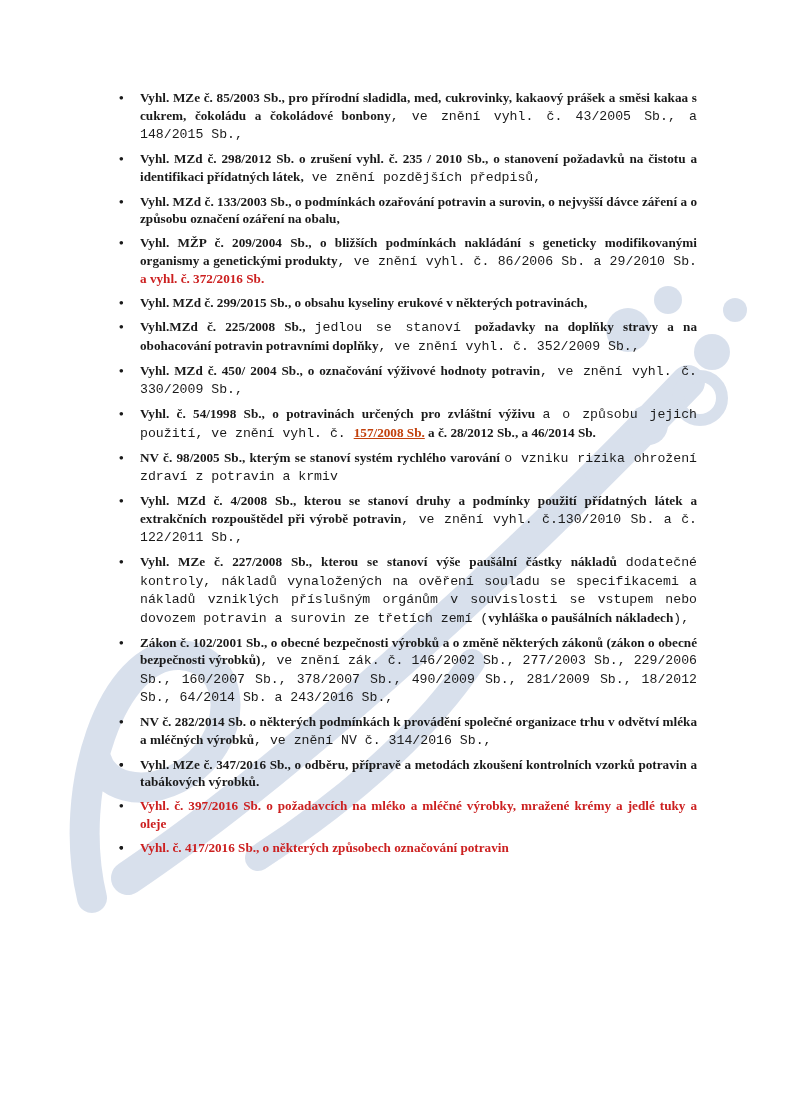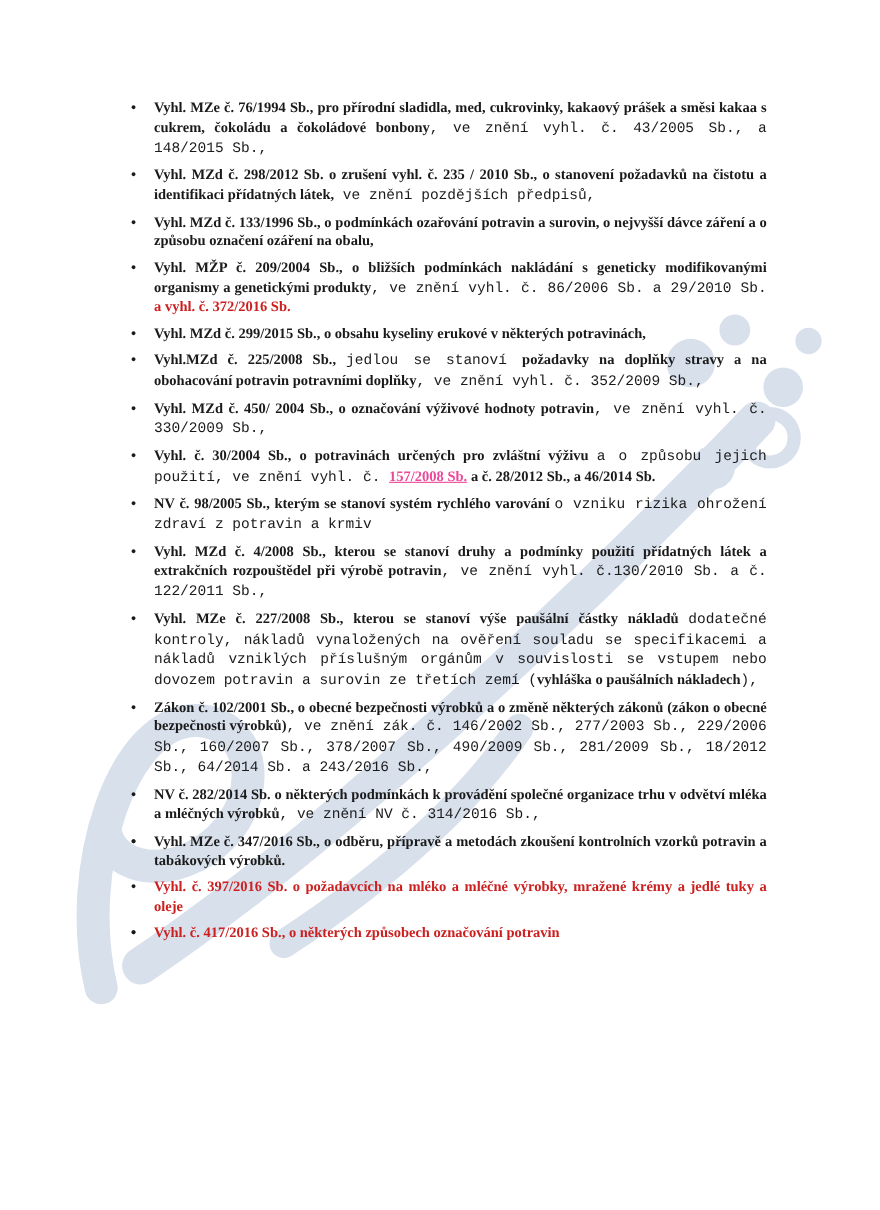--- a/index.html
+++ b/index.html
@@ -45,21 +45,21 @@
     position: absolute;
     left: 1px;
     top: 0;
     font-weight: bold;
   }
   .seg-bold { font-weight: bold; }
   .seg-normal { font-weight: normal; font-family: Liberation Mono, monospace; }
   .seg-redbold { font-weight: bold; color: #cc2020; }
   a.seg-link {
     font-weight: bold;
-    color: #ec4899;
+    color: #c2410c;
     text-decoration: underline;
   }
 </style>
 </head>
 <body>
 
 <svg class="watermark" viewBox="0 0 800 1100" xmlns="http://www.w3.org/2000/svg">
   <g opacity="0.5">
     <path d="M 92 898 C 66 790 112 652 180 655 C 238 658 244 742 178 778 C 140 797 104 786 96 758" fill="none" stroke="#b3c2da" stroke-width="30" stroke-linecap="round"></path>
     <path d="M 128 878 C 300 762 520 558 688 382" fill="none" stroke="#b3c2da" stroke-width="34" stroke-linecap="round"></path>
@@ -70,28 +70,28 @@
       <circle cx="628" cy="330" r="22"></circle>
       <circle cx="668" cy="300" r="14"></circle>
       <circle cx="735" cy="310" r="12"></circle>
       <circle cx="712" cy="352" r="18"></circle>
     </g>
     <circle cx="700" cy="398" r="22" fill="none" stroke="#b3c2da" stroke-width="12"></circle>
   </g>
 </svg>
 
 <ul class="law-list" id="law-list">
-    <li><span class="bullet">•</span><span class="seg-bold">Vyhl. MZe č. 76/1994 Sb., pro přírodní sladidla, med, cukrovinky, kakaový prášek a směsi kakaa s cukrem, čokoládu a čokoládové bonbony</span><span class="seg-normal">, ve znění vyhl. č. 43/2005 Sb., a 148/2015 Sb.,</span></li>
+    <li><span class="bullet">•</span><span class="seg-bold">Vyhl. MZe č. 85/2003 Sb., pro přírodní sladidla, med, cukrovinky, kakaový prášek a směsi kakaa s cukrem, čokoládu a čokoládové bonbony</span><span class="seg-normal">, ve znění vyhl. č. 43/2005 Sb., a 148/2015 Sb.,</span></li>
     <li><span class="bullet">•</span><span class="seg-bold">Vyhl. MZd č. 298/2012 Sb. o zrušení vyhl. č. 235 / 2010 Sb., o stanovení požadavků na čistotu a identifikaci přídatných látek,</span><span class="seg-normal"> ve znění pozdějších předpisů,</span></li>
-    <li><span class="bullet">•</span><span class="seg-bold">Vyhl. MZd č. 133/1996 Sb., o podmínkách ozařování potravin a surovin, o nejvyšší dávce záření a o způsobu označení ozáření na obalu,</span></li>
+    <li><span class="bullet">•</span><span class="seg-bold">Vyhl. MZd č. 133/2003 Sb., o podmínkách ozařování potravin a surovin, o nejvyšší dávce záření a o způsobu označení ozáření na obalu,</span></li>
     <li><span class="bullet">•</span><span class="seg-bold">Vyhl. MŽP č. 209/2004 Sb., o bližších podmínkách nakládání s geneticky modifikovanými organismy a genetickými produkty</span><span class="seg-normal">, ve znění vyhl. č. 86/2006 Sb. a 29/2010 Sb. </span><span class="seg-redbold">a vyhl. č. 372/2016 Sb.</span></li>
     <li><span class="bullet">•</span><span class="seg-bold">Vyhl. MZd č. 299/2015 Sb., o obsahu kyseliny erukové v některých potravinách,</span></li>
     <li><span class="bullet">•</span><span class="seg-bold">Vyhl.MZd č. 225/2008 Sb., </span><span class="seg-normal">jedlou se stanoví </span><span class="seg-bold">požadavky na doplňky stravy a na obohacování potravin potravními doplňky</span><span class="seg-normal">, ve znění vyhl. č. 352/2009 Sb.,</span></li>
     <li><span class="bullet">•</span><span class="seg-bold">Vyhl. MZd č. 450/ 2004 Sb., o označování výživové hodnoty potravin</span><span class="seg-normal">, ve znění vyhl. č. 330/2009 Sb.,</span></li>
-    <li><span class="bullet">•</span><span class="seg-bold">Vyhl. č. 30/2004 Sb., o potravinách určených pro zvláštní výživu </span><span class="seg-normal">a o způsobu jejich použití, ve znění vyhl. č. </span><a class="seg-link" href="#">157/2008 Sb.</a><span class="seg-bold"> a č. 28/2012 Sb., a 46/2014 Sb.</span></li>
+    <li><span class="bullet">•</span><span class="seg-bold">Vyhl. č. 54/1998 Sb., o potravinách určených pro zvláštní výživu </span><span class="seg-normal">a o způsobu jejich použití, ve znění vyhl. č. </span><a class="seg-link" href="#">157/2008 Sb.</a><span class="seg-bold"> a č. 28/2012 Sb., a 46/2014 Sb.</span></li>
     <li><span class="bullet">•</span><span class="seg-bold">NV č. 98/2005 Sb., kterým se stanoví systém rychlého varování </span><span class="seg-normal">o vzniku rizika ohrožení zdraví z potravin a krmiv</span></li>
     <li><span class="bullet">•</span><span class="seg-bold">Vyhl. MZd č. 4/2008 Sb., kterou se stanoví druhy a podmínky použití přídatných látek a extrakčních rozpouštědel při výrobě potravin</span><span class="seg-normal">, ve znění vyhl. č.130/2010 Sb. a č. 122/2011 Sb.,</span></li>
     <li><span class="bullet">•</span><span class="seg-bold">Vyhl. MZe č. 227/2008 Sb., kterou se stanoví výše paušální částky nákladů </span><span class="seg-normal">dodatečné kontroly, nákladů vynaložených na ověření souladu se specifikacemi a nákladů vzniklých příslušným orgánům v souvislosti se vstupem nebo dovozem potravin a surovin ze třetích zemí (</span><span class="seg-bold">vyhláška o paušálních nákladech</span><span class="seg-normal">),</span></li>
     <li><span class="bullet">•</span><span class="seg-bold">Zákon č. 102/2001 Sb., o obecné bezpečnosti výrobků a o změně některých zákonů (zákon o obecné bezpečnosti výrobků)</span><span class="seg-normal">, ve znění zák. č. 146/2002 Sb., 277/2003 Sb., 229/2006 Sb., 160/2007 Sb., 378/2007 Sb., 490/2009 Sb., 281/2009 Sb., 18/2012 Sb., 64/2014 Sb. a 243/2016 Sb.,</span></li>
     <li><span class="bullet">•</span><span class="seg-bold">NV č. 282/2014 Sb. o některých podmínkách k provádění společné organizace trhu v odvětví mléka a mléčných výrobků</span><span class="seg-normal">, ve znění NV č. 314/2016 Sb.,</span></li>
     <li><span class="bullet">•</span></li>
     <li><span class="bullet">•</span><span class="seg-bold">Vyhl. MZe č. 347/2016 Sb., o odběru, přípravě a metodách zkoušení kontrolních vzorků potravin a tabákových výrobků.</span></li>
     <li><span class="bullet">•</span><span class="seg-redbold">Vyhl. č. 397/2016 Sb. o požadavcích na mléko a mléčné výrobky, mražené krémy a jedlé tuky a oleje</span></li>
     <li><span class="bullet">•</span></li>
     <li><span class="bullet">•</span><span class="seg-redbold">Vyhl. č. 417/2016 Sb., o některých způsobech označování potravin</span></li>

